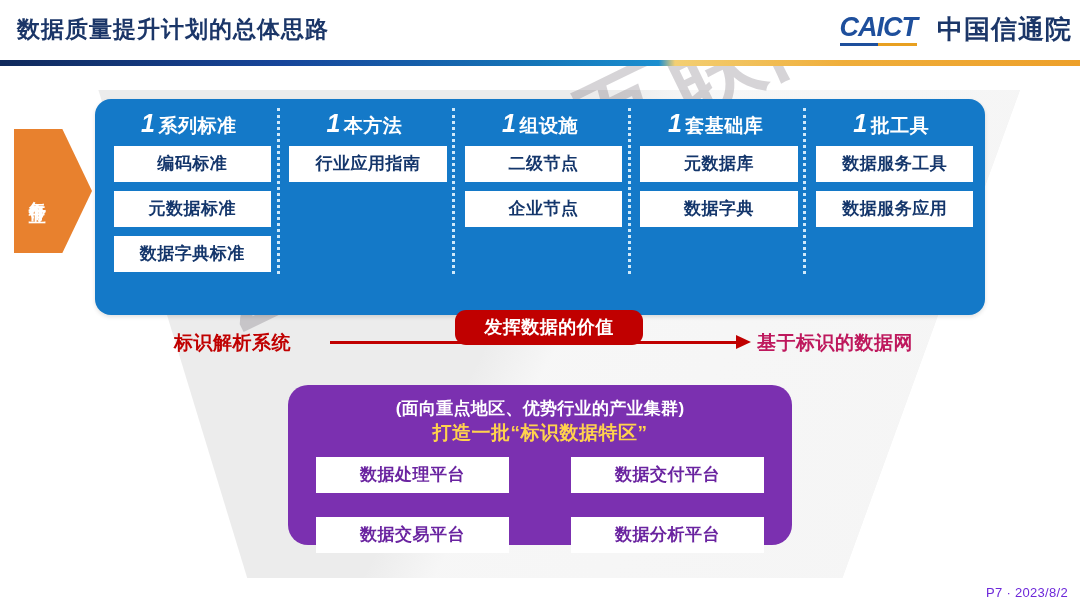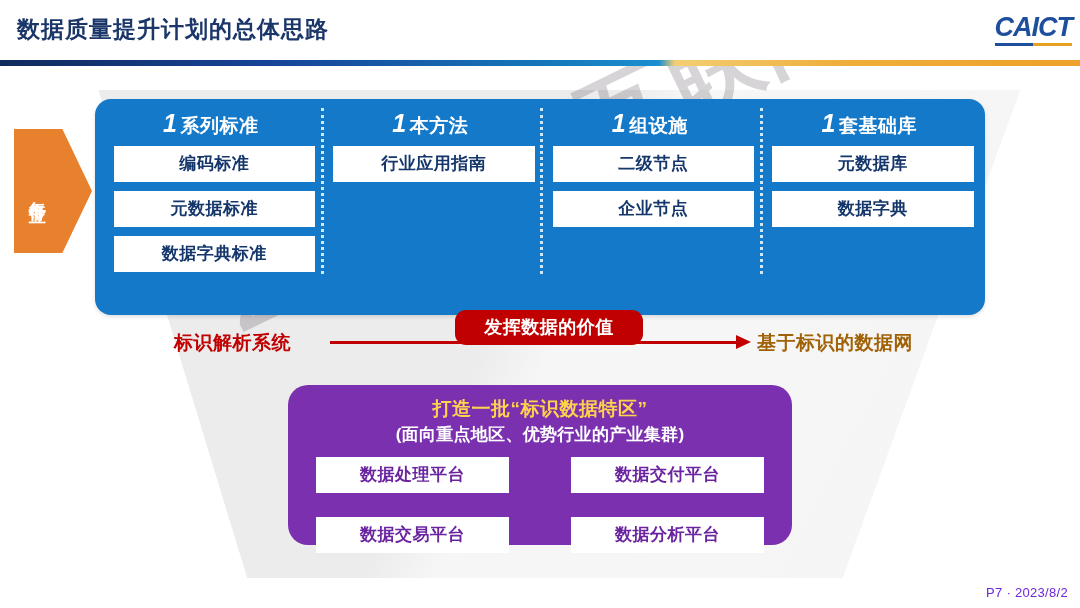--- a/index.html
+++ b/index.html
@@ -205,21 +205,21 @@
     font-weight: bold;
     color: #c00000;
     white-space: nowrap;
     letter-spacing: 0.5px;
   }
   #flow-target {
     position: absolute;
     left: 757px; top: 0;
     font-size: 19px;
     font-weight: bold;
-    color: #a16207;
+    color: #be185d;
     white-space: nowrap;
     letter-spacing: 0.5px;
   }
   #flow-arrow-line {
     position: absolute;
     left: 330px; top: 11px;
     width: 408px; height: 3px;
     background: #c00000;
   }
   #flow-arrow-head {
@@ -309,20 +309,21 @@
   <div id="watermark">2023工业互联网大会</div>
 
   <div id="header">
     <div id="page-title">数据质量提升计划的总体思路</div>
     <div id="logo">
       <div id="logo-caict">
         <span>CAICT</span>
         <span class="underline-blue"></span>
         <span class="underline-gold"></span>
       </div>
+      <div id="logo-cn">中国信通院</div>
     </div>
   </div>
   <div id="header-rule"></div>
 
   <div id="industry-arrow">
     <div id="industry-arrow-label">每个行业</div>
   </div>
 
   <div id="blue-panel">
 
@@ -351,34 +352,41 @@
     </div>
 
     <div class="pillar">
       <div class="pillar-heading">
         <span class="num">1</span><span>套基础库</span>
       </div>
       <div class="pillar-item">元数据库</div>
       <div class="pillar-item">数据字典</div>
     </div>
 
+    <div class="pillar">
+      <div class="pillar-heading">
+        <span class="num">1</span><span>批工具</span>
+      </div>
+      <div class="pillar-item">数据服务工具</div>
+      <div class="pillar-item">数据服务应用</div>
+    </div>
 
   </div>
 
   <div id="flow-row">
     <div id="flow-source">标识解析系统</div>
     <div id="flow-arrow-line"></div>
     <div id="flow-arrow-head"></div>
     <div id="flow-target">基于标识的数据网</div>
   </div>
   <div id="flow-badge">发挥数据的价值</div>
 
   <div id="purple-panel">
+    <div id="purple-subtitle">(面向重点地区、优势行业的产业集群)</div>
     <div id="purple-title">打造一批“标识数据特区”</div>
-    <div id="purple-subtitle">(面向重点地区、优势行业的产业集群)</div>
     <div id="purple-grid">
       <div class="platform-box">数据处理平台</div>
       <div class="platform-box">数据交付平台</div>
       <div class="platform-box">数据交易平台</div>
       <div class="platform-box">数据分析平台</div>
     </div>
   </div>
 
   <div id="footer">P7 · 2023/8/2</div>
 

